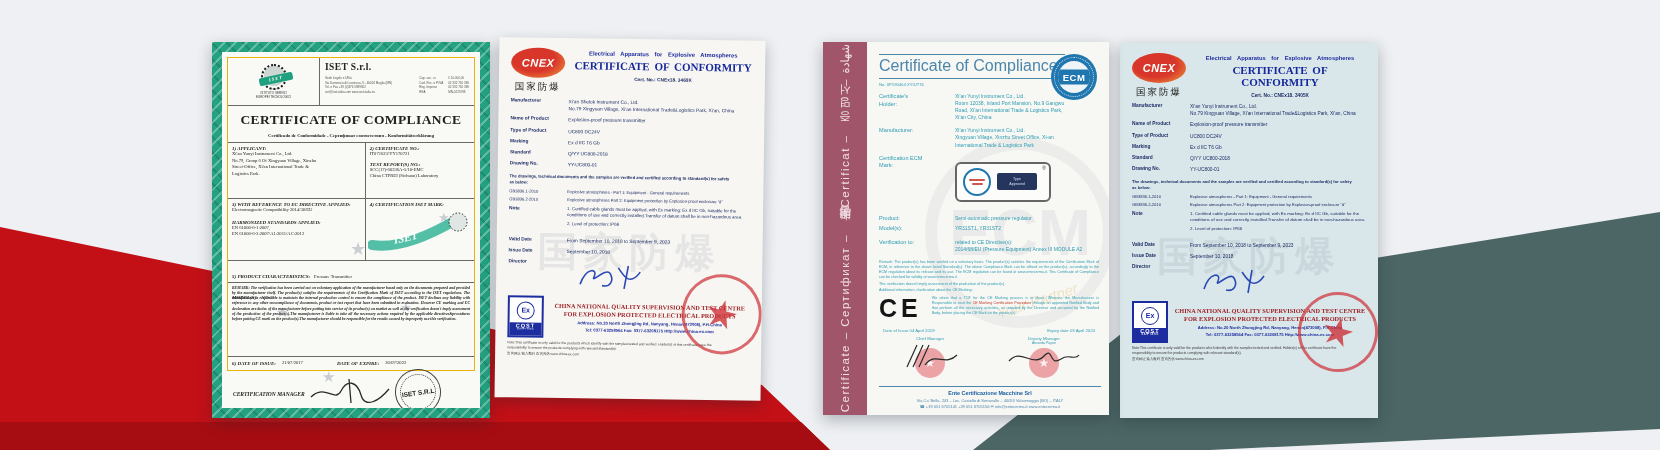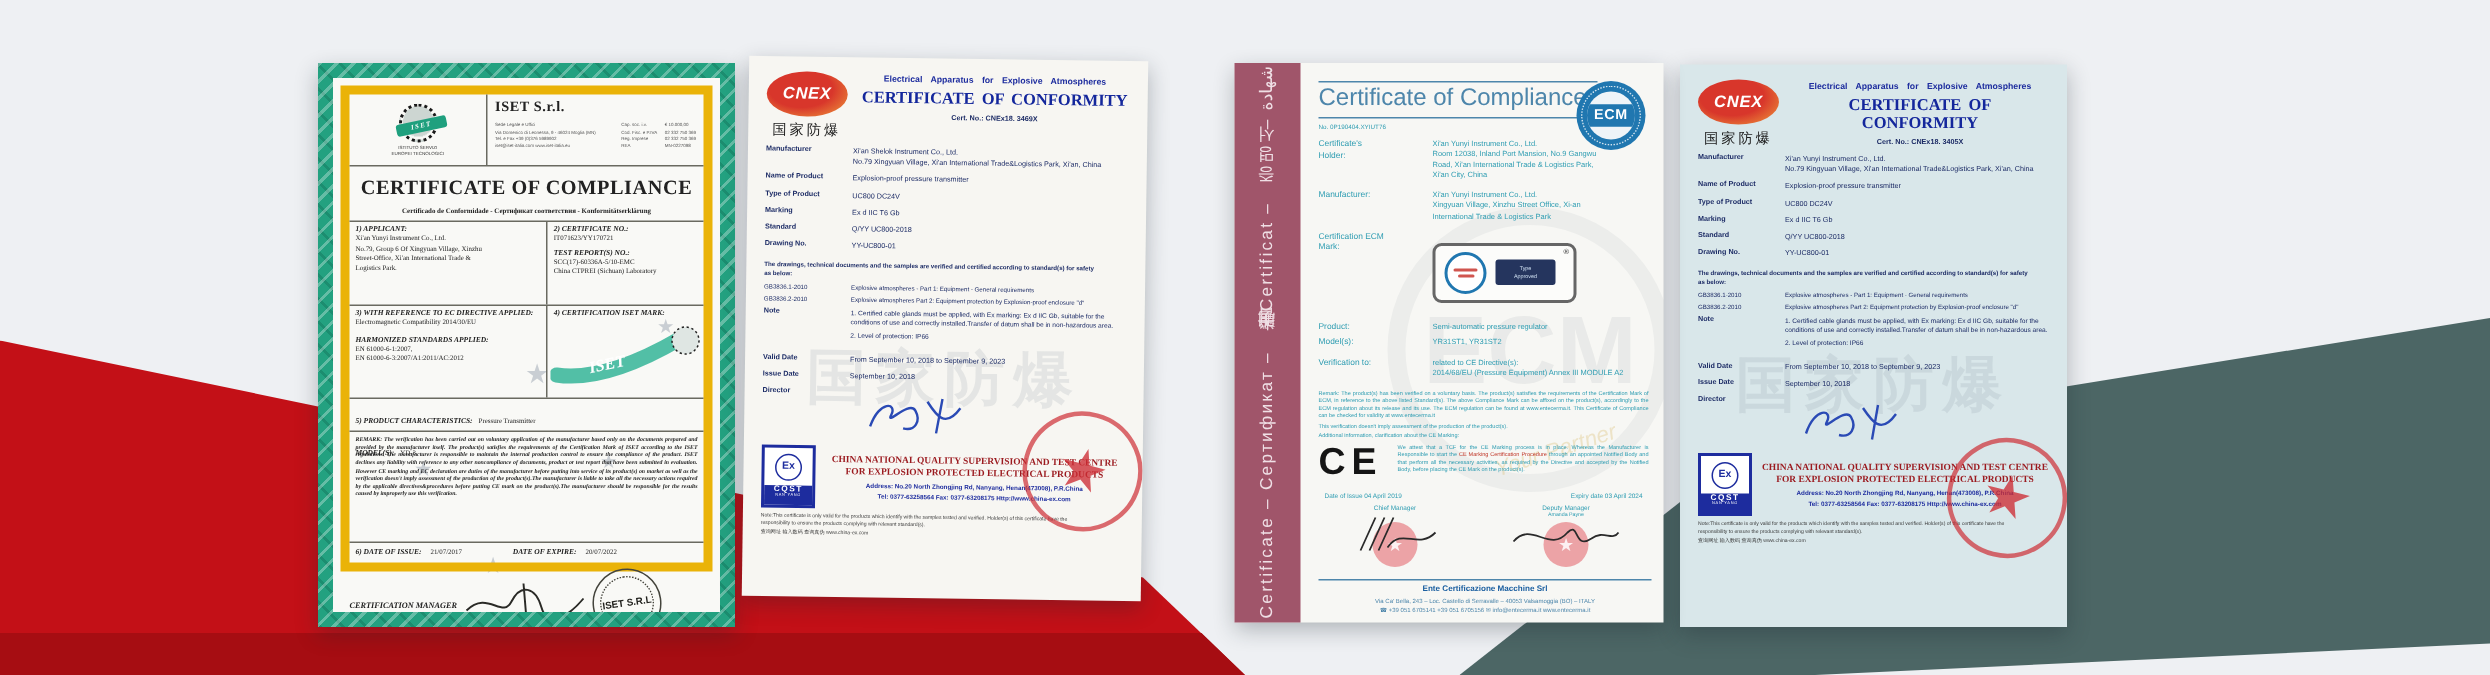--- a/index.html
+++ b/index.html
@@ -10,21 +10,21 @@
   #bg-red-dark{background:#a60d12;clip-path:polygon(0 422px,801px 422px,830px 450px,0 450px)}
   #bg-teal{background:#4c6665;clip-path:polygon(973px 450px,1177px 290px,1660px 212px,1660px 429px,1210px 450px)}
   .cert{position:absolute;box-shadow:0 5px 14px rgba(25,35,45,.3)}
 
   
   #cert-iset{left:212px;top:42px;width:278px;height:376px;padding:10px;font-family:"Liberation Serif",serif;color:#222;
     background:#23a180;
     background-image:repeating-linear-gradient(135deg,rgba(255,255,255,.30) 0 2px,transparent 2px 8px),
                      repeating-linear-gradient(45deg,rgba(0,60,45,.20) 0 2px,transparent 2px 11px)}
   .iset-paper{position:relative;width:100%;height:100%;background:#f9f9f6;padding:5px;display:flex;flex-direction:column;overflow:hidden}
-  .itable{border:6px solid #eab308;position:relative;z-index:2;background:transparent}
+  .itable{border:1px solid #eab308;position:relative;z-index:2;background:transparent}
   .ihead{display:flex;height:48px;border-bottom:1px solid #6a6a60}
   .ihead-logo{width:92px;border-right:1px solid #6a6a60;display:flex;flex-direction:column;align-items:center;justify-content:center;gap:2px}
   .globe{width:26px;height:26px;border-radius:50%;border:2px dotted #1a1a1a;position:relative;background:radial-gradient(circle at 50% 45%,#cdd6d2 0 62%,transparent 63%)}
   .globe .banner{position:absolute;left:-4px;top:9px;width:34px;height:8px;background:#1fa07e;transform:rotate(-12deg);border-radius:2px;
     color:#fff;font-size:4.5px;font-weight:bold;font-style:italic;text-align:center;line-height:8px;letter-spacing:1px}
   .globe-cap{font-size:3px;text-align:center;line-height:1.3;white-space:pre-line;color:#333;font-family:"Liberation Sans",sans-serif}
   .ihead-main{flex:1;padding:4px 5px}
   .iset-name{font-size:9.5px;font-weight:bold;letter-spacing:.4px}
   .iset-addr{display:flex;gap:5px;margin-top:4px;font-family:"Liberation Sans",sans-serif}
   .iset-addr div{font-size:3px;line-height:1.5;color:#555;white-space:pre-line}

